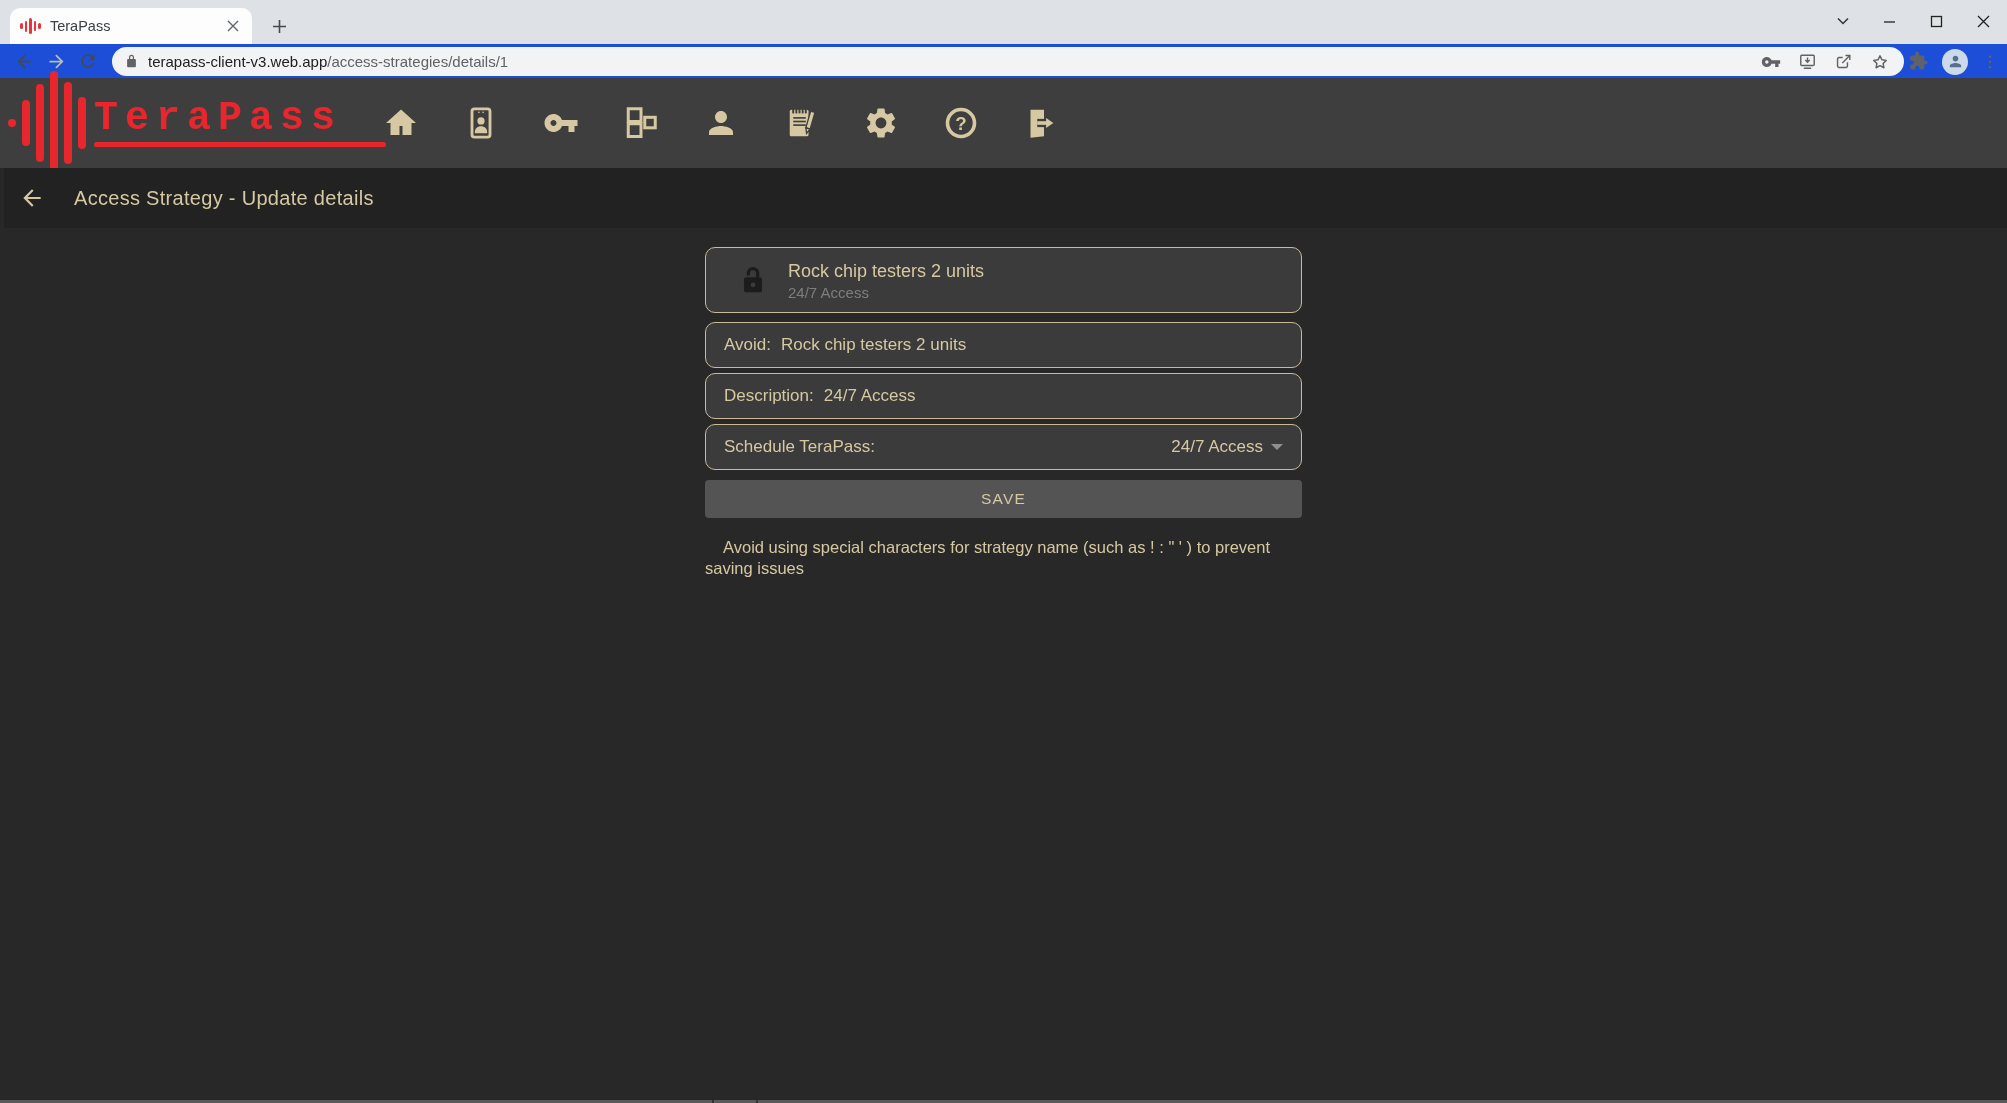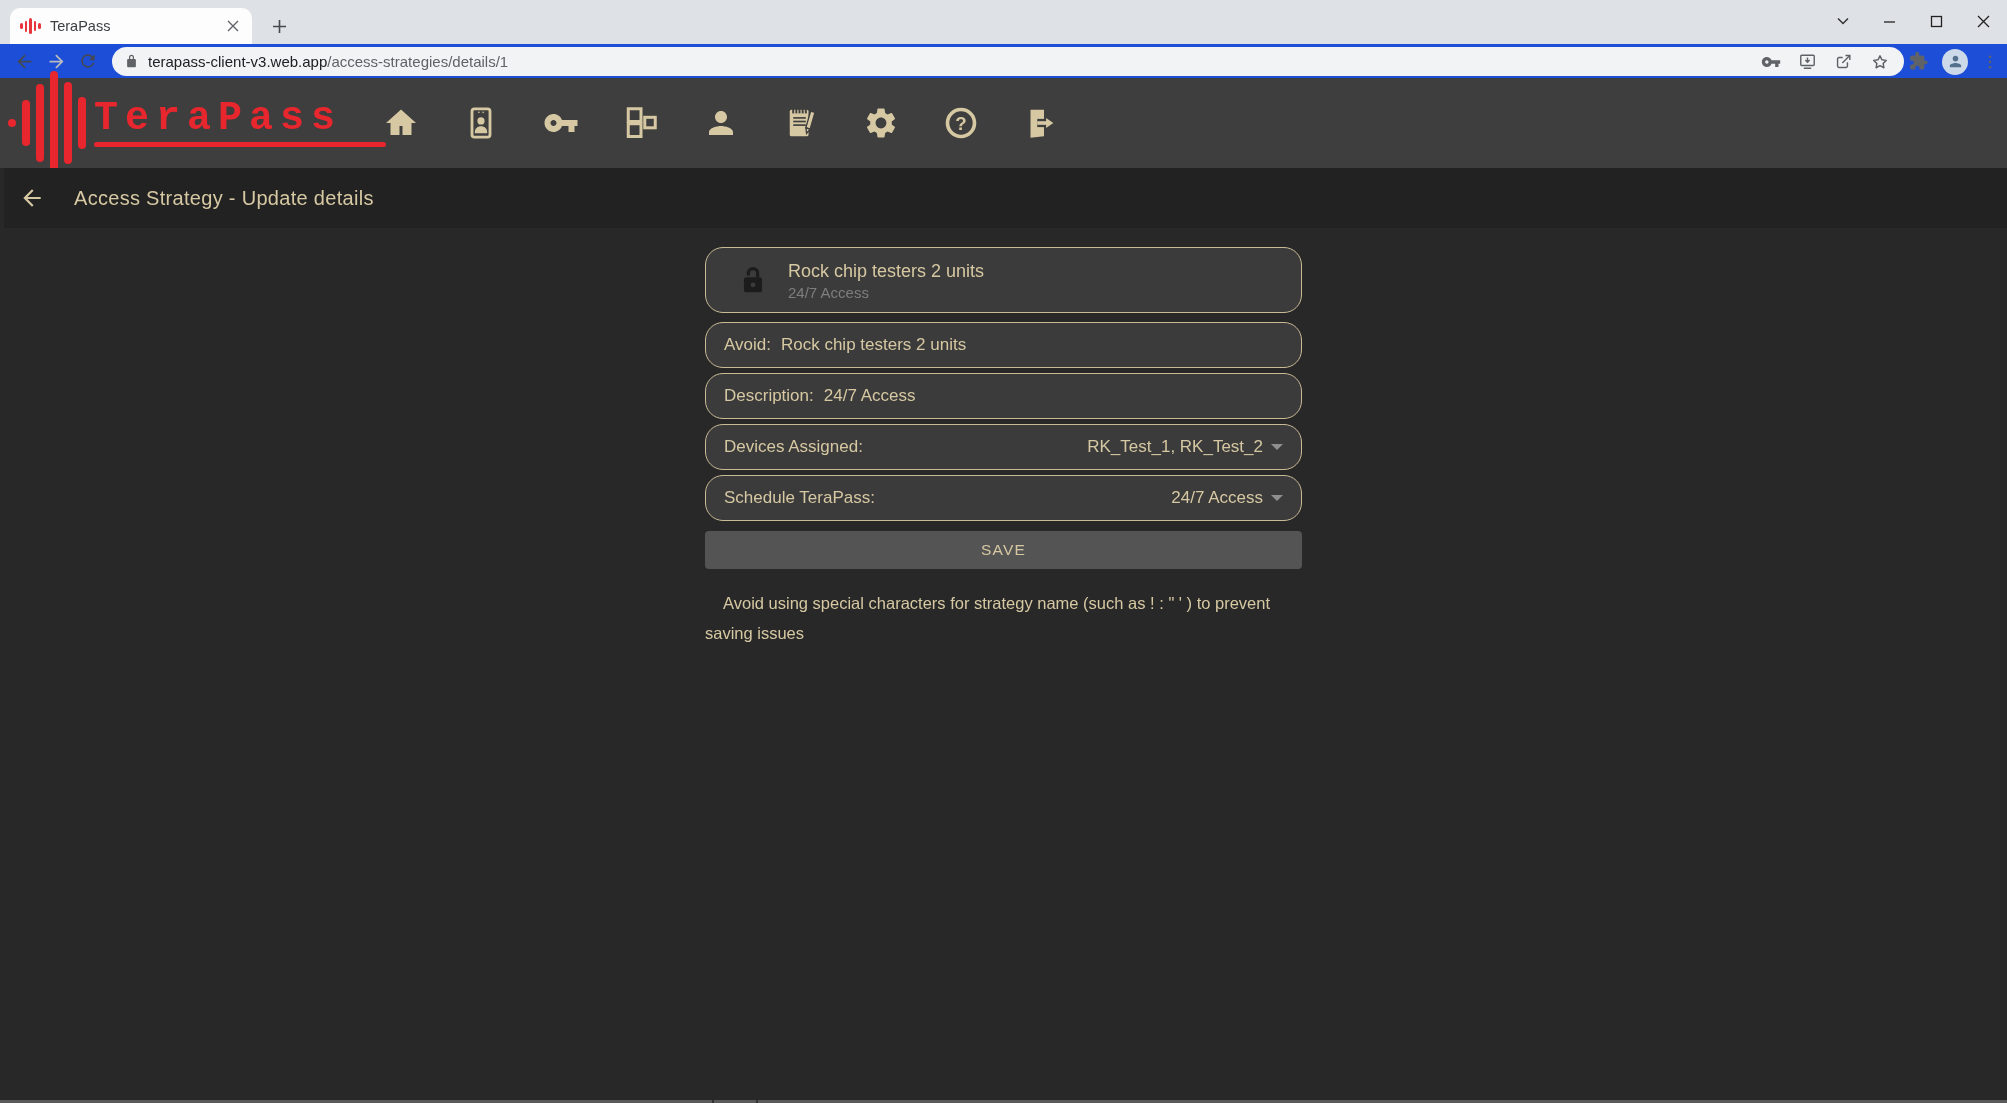--- a/index.html
+++ b/index.html
@@ -47,42 +47,42 @@
   .mainnav { position:absolute; left:383px; top:0; height:90px; display:flex; align-items:center; gap:44px; }
   .nav-icon { width:36px; height:36px; color:#d6c8a2; display:flex; align-items:center; justify-content:center; cursor:pointer; }
   .nav-icon svg { width:36px; height:36px; }
   
   .subheader { position:absolute; left:4px; top:168px; width:2007px; height:60px; background:#222222; display:flex; align-items:center; }
   .back-arrow { width:30px; height:30px; margin-left:13px; color:#d6c8a2; display:flex; align-items:center; justify-content:center; cursor:pointer; }
   .page-title { color:#d6c8a2; font-size:20px; font-weight:500; margin-left:27px; letter-spacing:0.3px; }
   
   .formwrap { position:absolute; left:705px; top:247px; width:597px; }
   .card, .field-row {
-    background:#3b3b3b; border:1px solid #c9bb95; border-radius:18px; width:100%;
+    background:#3b3b3b; border:1px solid #c9bb95; border-radius:10px; width:100%;
   }
   .card { height:66px; display:flex; align-items:center; padding:0 14px; margin-bottom:9px; }
   .lock-box { width:34px; height:34px; margin:0 18px 0 16px; }
   .card-texts { display:flex; flex-direction:column; justify-content:center; }
   .card-title { color:#d6c8a2; font-size:18px; line-height:24px; }
   .card-sub { color:#7e7e7e; font-size:15px; line-height:19px; }
   .field-row { height:46px; display:flex; align-items:center; padding:0 18px; margin-bottom:5px; color:#d6c8a2; font-size:17px; }
   .f-label { white-space:nowrap; }
   .f-value { margin-left:10px; white-space:nowrap; }
   .row-split { justify-content:space-between; }
   .value-group { display:flex; align-items:center; }
   .caret-down {
     width:0; height:0; margin-left:8px;
     border-left:6px solid transparent; border-right:6px solid transparent; border-top:6px solid #8f8f8f;
   }
   .save-btn {
     margin-top:10px; width:100%; height:38px; background:#545454; border:none; border-radius:4px;
     color:#d6c8a2; font-size:15.5px; letter-spacing:1.2px; font-family:"Liberation Sans",sans-serif;
     display:flex; align-items:center; justify-content:center; cursor:pointer;
   }
-  .warning { margin-top:19px; color:#d6c8a2; font-size:16.5px; line-height:30px; text-indent:18px; }
+  .warning { margin-top:19px; color:#d6c8a2; font-size:16.5px; line-height:21px; text-indent:18px; }
   
   .bottom-edge { position:absolute; left:0; bottom:0; width:2007px; height:3px; background:#5a5a5a; }
   .bottom-edge i { position:absolute; top:0; height:3px; width:2px; background:#333; }
 </style>
 </head>
 <body>
 
 <div class="screen">
 
   <div class="tabstrip">
@@ -319,27 +319,20 @@
     <div class="field-row">
       <span class="f-label">Avoid:</span>
       <span class="f-value">Rock chip testers 2 units</span>
     </div>
 
     <div class="field-row">
       <span class="f-label">Description:</span>
       <span class="f-value">24/7 Access</span>
     </div>
 
-    <div class="field-row row-split">
-      <span class="f-label">Devices Assigned:</span>
-      <span class="value-group">
-        <span>RK_Test_1, RK_Test_2</span>
-        <span class="caret-down"></span>
-      </span>
-    </div>
 
     <div class="field-row row-split">
       <span class="f-label">Schedule TeraPass:</span>
       <span class="value-group">
         <span>24/7 Access</span>
         <span class="caret-down"></span>
       </span>
     </div>
 
     <div class="save-btn">SAVE</div>

